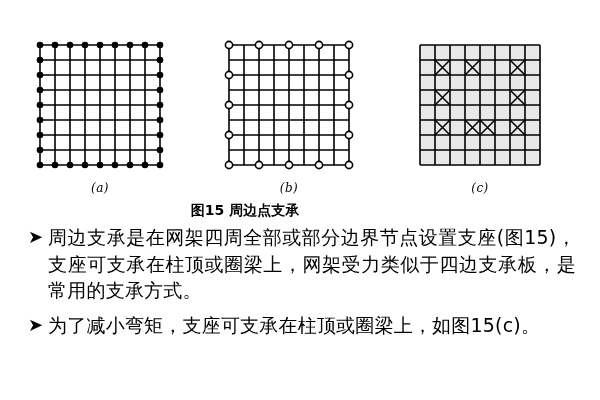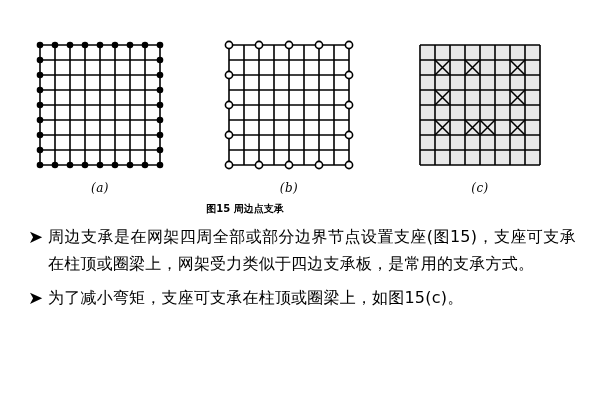--- a/index.html
+++ b/index.html
@@ -48,21 +48,21 @@
     letter-spacing: 0.5px;
   }
 
   .fig-caption {
     position: absolute;
     top: 202px;
     left: 0;
     width: 490px;
     text-align: center;
     font-family: "DejaVu Sans", sans-serif;
-    font-size: 10px;
+    font-size: 14px;
     font-weight: bold;
     color: #000;
   }
 
   
   .body-text {
     position: absolute;
     top: 224px;
     left: 28px;
     width: 548px;
@@ -73,21 +73,21 @@
     margin-bottom: 6px;
   }
   .bullet-marker {
     font-size: 18px;
     line-height: 26px;
     margin-right: 5px;
     flex: 0 0 auto;
     color: #000;
   }
   .bullet-text {
-    font-size: 16px;
+    font-size: 19px;
     line-height: 26.5px;
     color: #000;
     letter-spacing: 0.2px;
     text-align: justify;
   }
   .b2 { margin-top: 8px; }
 </style>
 </head>
 <body>
 

